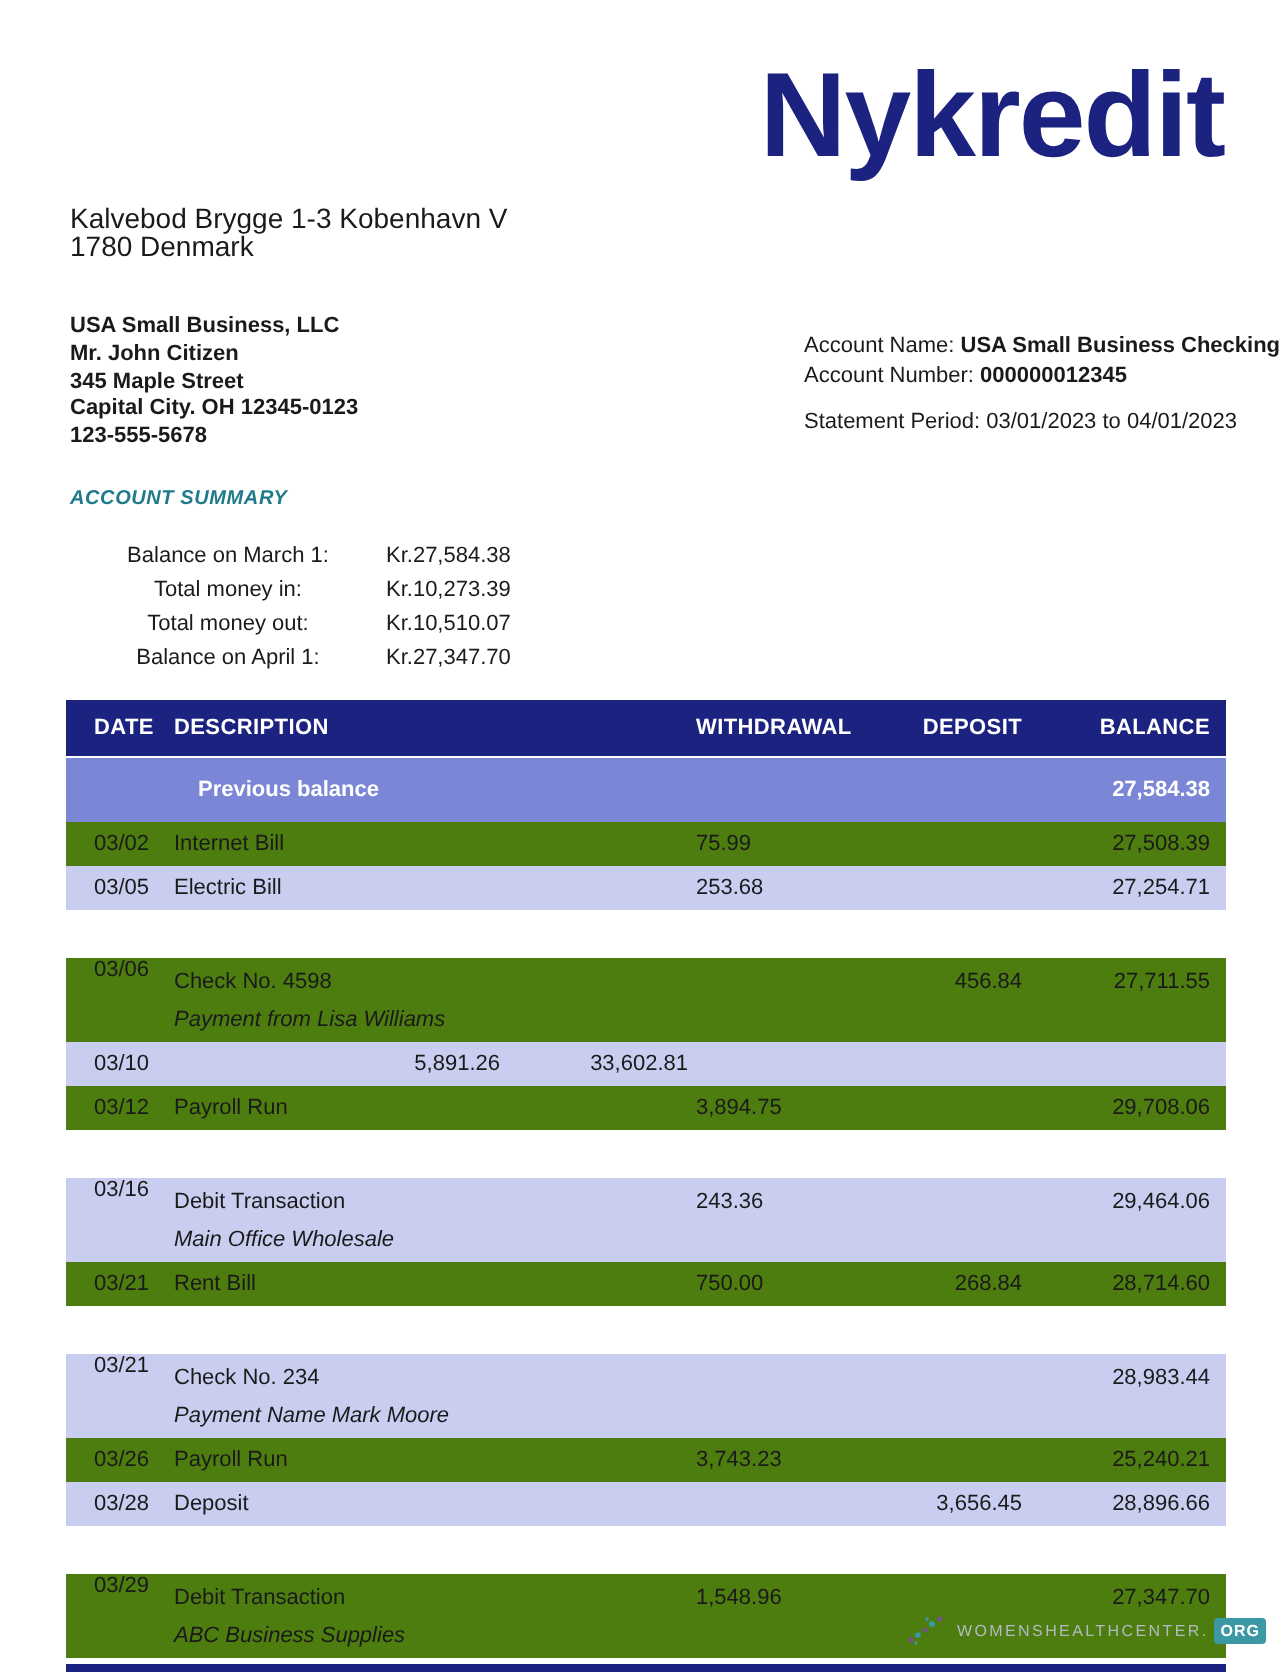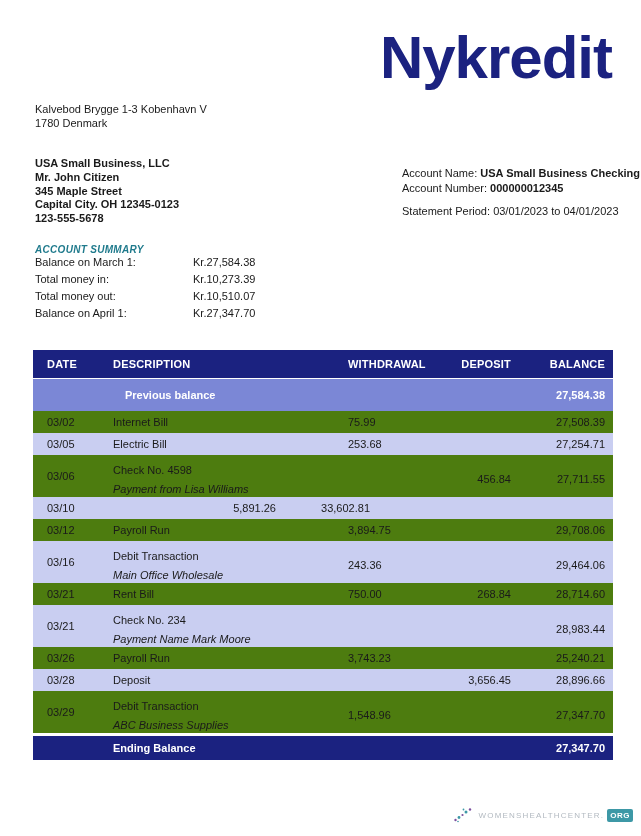--- a/index.html
+++ b/index.html
@@ -17,41 +17,41 @@
     width:641px;height:836px;position:relative;overflow:hidden;
     font-family:"Liberation Sans",sans-serif;color:var(--ink);
   }
   
   .logo{
     position:absolute;top:28px;right:29px;
     font-size:60px;font-weight:bold;letter-spacing:-1px;
     color:var(--navy);line-height:1;
   }
   
-  .bank-address{position:absolute;left:35px;top:103px;font-size:11px;line-height:13.5px;}
+  .bank-address{position:absolute;left:35px;top:103px;font-size:14px;line-height:13.5px;}
   .customer-address{position:absolute;left:35px;top:157px;font-size:11px;line-height:13.8px;font-weight:bold;}
   .account-info{position:absolute;left:402px;top:166px;font-size:11px;line-height:14.5px;}
   .account-info .val{font-weight:bold;}
   .account-info .period{margin-top:9px;}
   
   .summary-title{
     position:absolute;left:35px;top:244px;
     font-size:10px;font-weight:bold;color:var(--teal);letter-spacing:.3px;font-style:italic;
   }
-  .summary{position:absolute;left:35px;top:253px;font-size:11px;}
+  .summary{position:absolute;left:35px;top:269px;font-size:11px;text-align:center;}
   .summary .srow{display:flex;height:17px;align-items:center;}
   .summary .slabel{width:158px;}
   
   .txn-table{position:absolute;left:33px;top:350px;width:580px;font-size:11px;}
   .trow{display:flex;align-items:center;min-height:22px;background:#4d7c0f;}
   .trow.alt{background:var(--lavender);}
-  .trow.two-line{min-height:42px;align-items:center;}
+  .trow.two-line{min-height:42px;align-items:flex-start;margin-top:24px;}
   .trow.two-line .cell{padding-top:6px;}
   .trow.two-line .c-date{display:flex;align-items:center;padding-top:0;}
-  .c-date{width:80px;padding-left:14px;}
+  .c-date{width:54px;padding-left:14px;}
   .c-desc{flex:1;}
   .c-wd{width:90px;}
   .c-dep{width:73px;text-align:right;}
   .c-bal{width:102px;text-align:right;padding-right:8px;}
   .desc-sub{font-style:italic;margin-top:7px;}
   .thead{
     display:flex;align-items:center;height:28px;
     background:var(--navy);color:#fff;font-weight:bold;letter-spacing:.2px;
   }
   .band{

